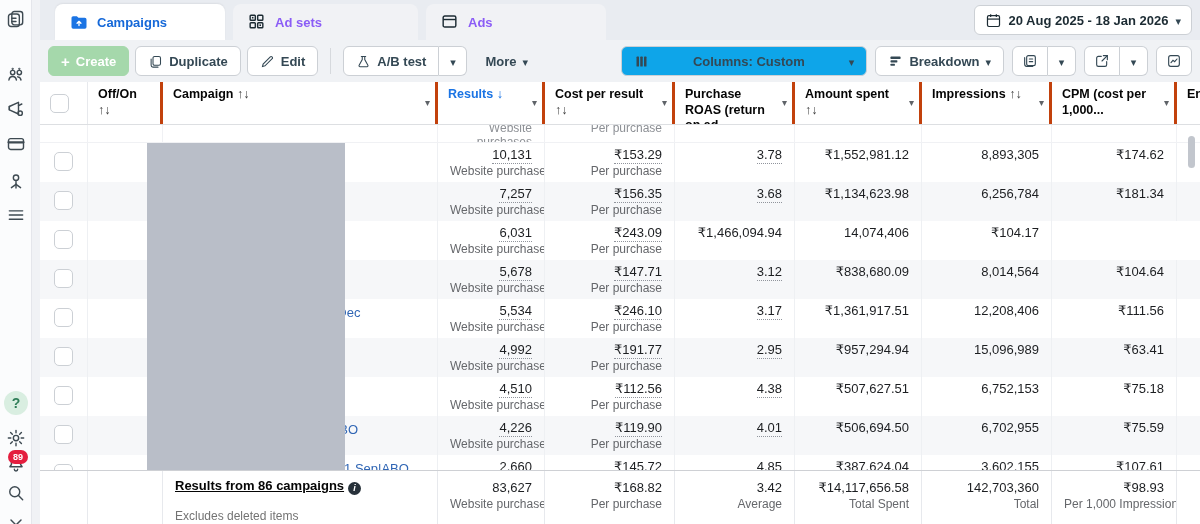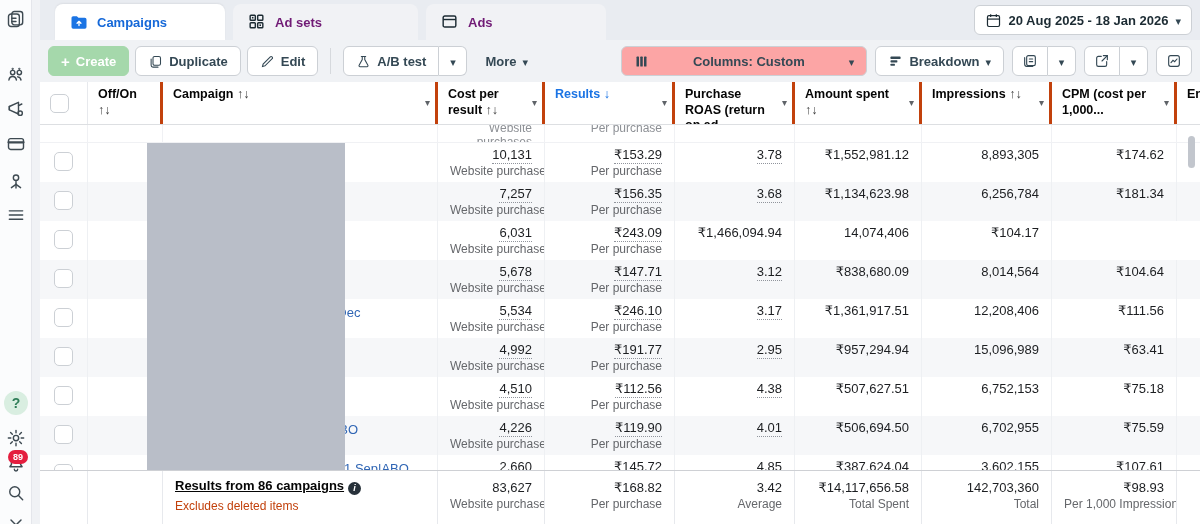--- a/index.html
+++ b/index.html
@@ -13,35 +13,35 @@
   .side-ic svg { stroke:#3e4a52; fill:none; stroke-width:1.7; stroke-linecap:round; stroke-linejoin:round; }
   .help-circle { position:absolute; left:4px; width:24px; height:24px; border-radius:50%; background:#d9eee1; color:#2e7d57; font-weight:bold; font-size:14px; display:flex; align-items:center; justify-content:center; }
   .badge { position:absolute; left:8px; top:450px; min-width:20px; height:14px; background:#e41e3f; color:#fff; border-radius:8px; font-size:9px; font-weight:bold; display:flex; align-items:center; justify-content:center; padding:0 3px; z-index:6; }
 
   
   .main { position:absolute; left:32px; top:0; right:0; height:524px; }
 
   
   .tabbar { position:absolute; left:8px; right:0; top:0; height:40px; background:#e9ecf1; }
   .tabs { position:absolute; left:15px; top:4px; display:flex; gap:8px; height:36px; }
-  .tab { display:flex; align-items:center; gap:8px; width:170px; padding:0 14px; background:#f1f2f5; border-radius:8px 8px 0 0; font-weight:bold; color:#701a75; cursor:pointer; }
+  .tab { display:flex; align-items:center; gap:8px; width:170px; padding:0 14px; background:#f1f2f5; border-radius:8px 8px 0 0; font-weight:bold; color:#8b5cf6; cursor:pointer; }
   .tab.active { background:#fff; color:#1568d8; box-shadow:0 -1px 2px rgba(0,0,0,.06); }
   .tab .ticon { width:20px; height:20px; flex:0 0 auto; }
   .date-btn { position:absolute; right:8px; top:5px; height:30px; background:#fff; border:1px solid #ccd0d5; border-radius:6px; display:flex; align-items:center; gap:7px; padding:0 10px; font-weight:bold; color:#1c2b33; cursor:pointer; }
   .date-btn svg { stroke:#1c2b33; fill:none; stroke-width:1.7; }
 
   
   .toolbar { position:absolute; left:8px; right:0; top:40px; height:42px; display:flex; align-items:center; }
   .tb-left { display:flex; align-items:center; gap:6px; margin-left:8px; }
   .tb-right { position:absolute; right:8px; display:flex; align-items:center; gap:8px; }
   .btn { height:30px; display:flex; align-items:center; gap:6px; padding:0 12px; background:#fff; border:1px solid #ccd0d5; border-radius:6px; color:#344854; font-weight:bold; cursor:pointer; white-space:nowrap; }
   .btn svg { stroke:#344854; fill:none; stroke-width:1.7; stroke-linecap:round; }
   .btn.create { background:#a5d8ab; border-color:#a5d8ab; color:#fff; }
   .btn.flat { border:none; background:transparent; }
-  .btn.grayfill { background:#fca5a5;gap:44px; }
+  .btn.grayfill { background:#0ea5e9;gap:44px; }
   .split { display:flex; }
   .split .btn { border-radius:6px 0 0 6px; }
   .split .caret-seg { width:28px; height:30px; border:1px solid #ccd0d5; border-left:none; border-radius:0 6px 6px 0; background:#fff; display:flex; align-items:center; justify-content:center; cursor:pointer; }
   .divider { width:1px; height:26px; background:#d6d9dd; margin:0 6px; }
   .caret::before { content:"▾"; color:#344854; font-size:11px; }
 
   
   .table { position:absolute; left:8px; right:0; top:82px; bottom:0; background:#fff;
            --cols:48px 75px 275px 107px 130px 120px 127px 130px 125px 23px; }
   .thead { display:grid; grid-template-columns:var(--cols); height:43px; border-bottom:1px solid #dddfe2; }
@@ -67,21 +67,21 @@
   .num { text-align:right; }
   .v { display:inline-block; line-height:17px; }
   .dot { border-bottom:1px dotted #90949c; }
   .sub { display:block; color:#65676b; font-size:12px; line-height:15px; white-space:nowrap; }
 
   .tsum { display:grid; grid-template-columns:var(--cols); height:54px; border-top:1px solid #ced0d4; background:#fff; }
   .sc { border-right:1px solid #e7e9ed; padding:8px 12px 0 12px; text-align:right; overflow:hidden; }
   .sc .sub { margin-top:1px; }
   .sum-title-cell { text-align:left; padding-top:7px; }
   .sum-title { font-weight:bold; color:#050505; white-space:nowrap;text-decoration:underline; }
-  .sum-sub { color:#c2410c; font-size:12px; margin-top:4px; }
+  .sum-sub { color:#737373; font-size:12px; margin-top:14px; }
   .info-i { display:inline-flex; width:13px; height:13px; border-radius:50%; background:#27313a; color:#fff; font-size:9px; align-items:center; justify-content:center; font-style:italic; font-weight:bold; vertical-align:-1px; margin-left:4px; cursor:pointer; }
   .info-i::before { content:"i"; }
 
   
   .redact { position:absolute; left:107px; top:143px; width:198px; height:327px; background:#b9bec8; z-index:4; }
 
   
   .scroll-thumb { position:absolute; right:5px; top:136px; width:7px; height:32px; background:#c2c6cd; border-radius:4px; z-index:6; cursor:grab; }
 </style>
 </head>
@@ -310,28 +310,28 @@
           </div>
         <div class="th">
           <span>Off/On</span>
           <span class="sort">↑↓</span>
         </div>
         <div class="th">
           <span>Campaign</span>
           <span class="sort">↑↓</span>
           <span class="caret2"></span>
         </div>
-        <div class="th">
-          <span>Cost per result</span>
-          <span class="sort">↑↓</span>
-          <span class="caret2"></span>
-        </div>
         <div class="th results-active">
           <span>Results</span>
           <span class="sort">↓</span>
+          <span class="caret2"></span>
+        </div>
+        <div class="th">
+          <span>Cost per result</span>
+          <span class="sort">↑↓</span>
           <span class="caret2"></span>
         </div>
         <div class="th">
           <span>Purchase ROAS (return on ad...</span>
           <span class="caret2"></span>
         </div>
         <div class="th">
           <span>Amount spent</span>
           <span class="sort">↑↓</span>
           <span class="caret2"></span>

